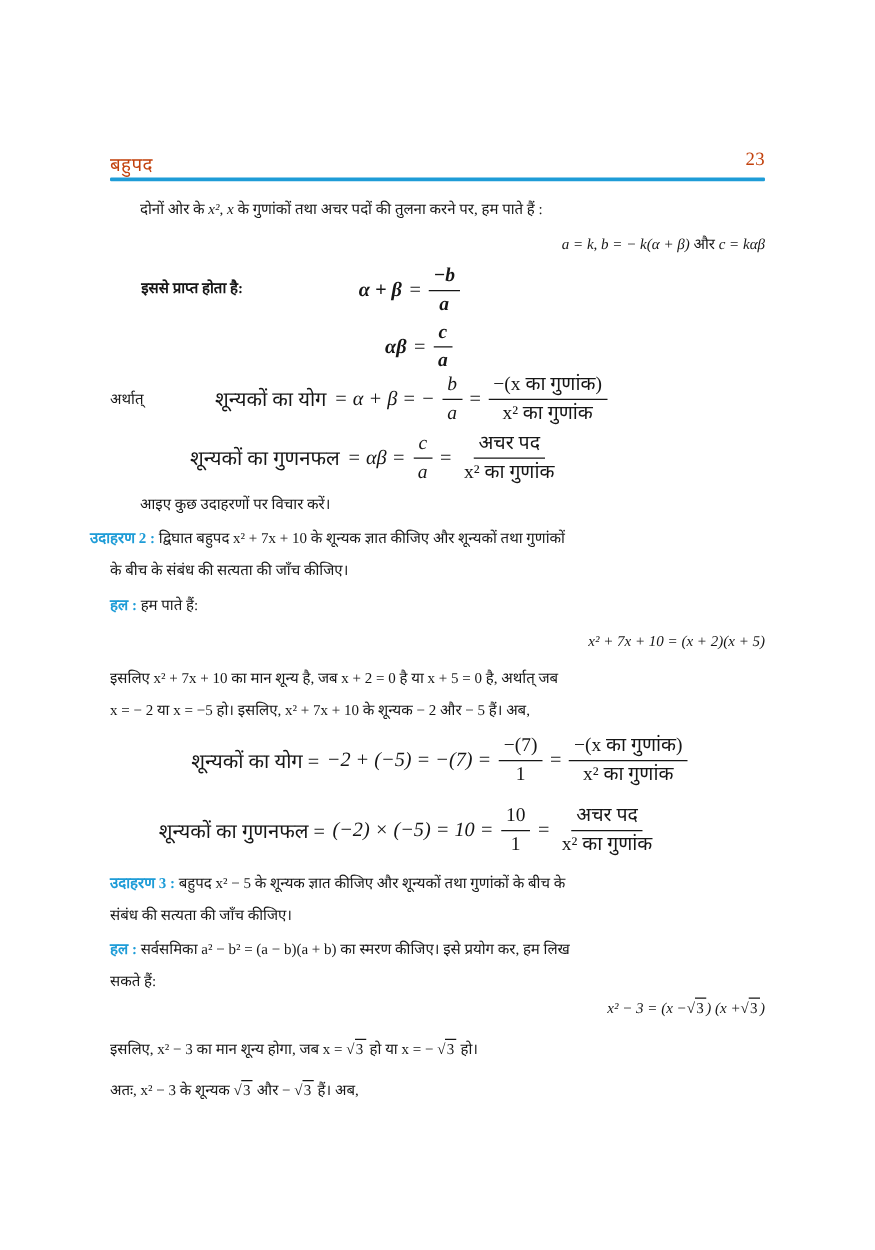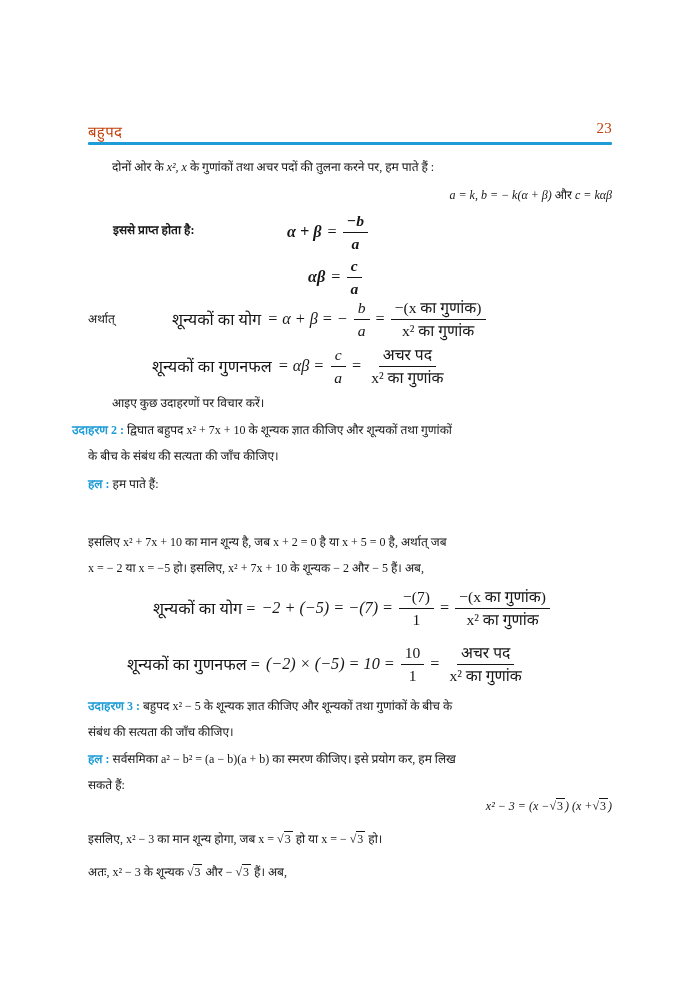--- a/index.html
+++ b/index.html
@@ -101,20 +101,21 @@
     <span class="lbl">उदाहरण 2 :</span>
     <span>द्विघात बहुपद x² + 7x + 10 के शून्यक ज्ञात कीजिए और शून्यकों तथा गुणांकों</span>
   </div>
   <span class="abs t" style="left:88px;top:443px;">के बीच के संबंध की सत्यता की जाँच कीजिए।</span>
 
   <div class="abs t" style="left:88px;top:471px;">
     <span class="lbl">हल :</span>
     <span>हम पाते हैं:</span>
   </div>
 
+  <span class="abs t ctr mi" style="top:500px;">x² + 7x + 10 = (x + 2)(x + 5)</span>
 
   <span class="abs t" style="left:88px;top:529px;">इसलिए x² + 7x + 10 का मान शून्य है, जब x + 2 = 0 है या x + 5 = 0 है, अर्थात् जब</span>
   <span class="abs t" style="left:88px;top:555px;">x = − 2 या x = −5 हो। इसलिए, x² + 7x + 10 के शून्यक − 2 और − 5 हैं। अब,</span>
 
   <div class="abs eqrow" style="left:153px;top:585px;height:46px;">
     <span>शून्यकों का योग =</span>
     <span class="mi">−2 + (−5) = −(7) =</span>
     <span class="frac">
       <span class="num">−(7)</span>
       <span class="den">1</span>

